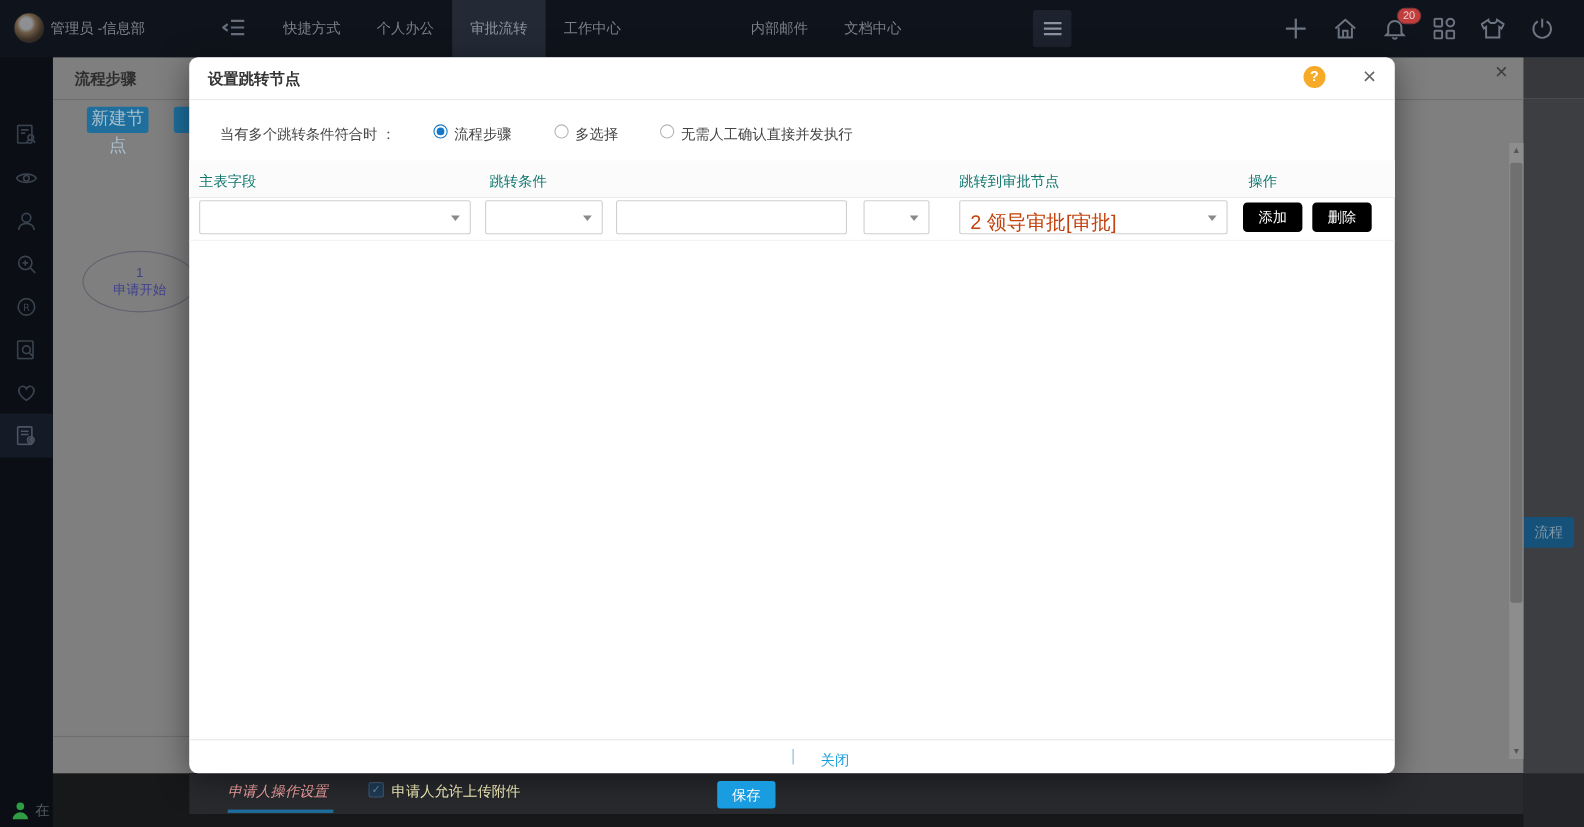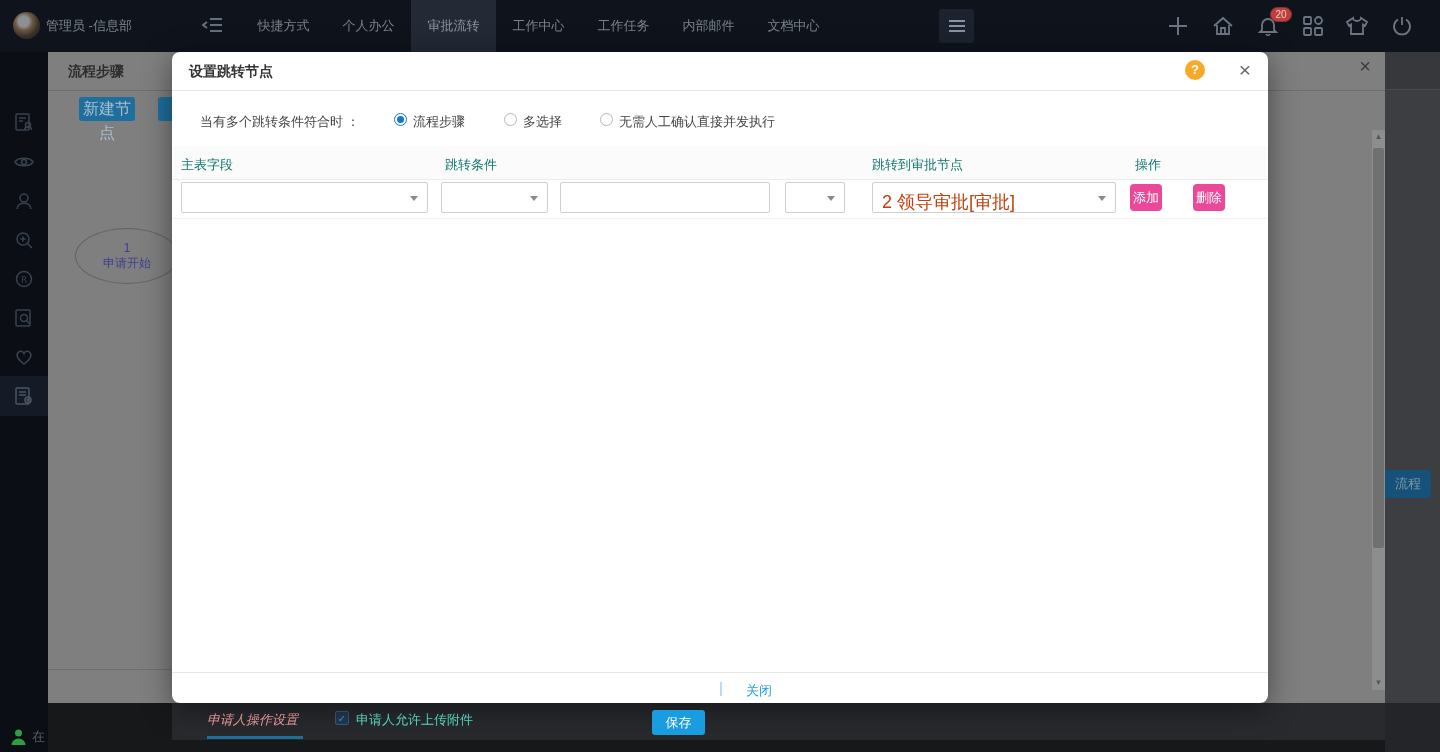--- a/index.html
+++ b/index.html
@@ -49,21 +49,21 @@
     color:#7d97a8; font-size:13px; text-align:center; line-height:28px; cursor:pointer; }
   .rd-bottom { left:0; top:651px; width:55px; height:49px; background:#232528; }
 
   
   #bottomstrip { left:172px; top:703px; width:1213px; height:49px; background:#17181a; z-index:3; }
   .bs-upper { left:0; top:0; width:1213px; height:37px; background:#282a2e; }
   .bs-tab { left:35px; top:8px; color:#fca5a5; font-size:13px; cursor:pointer;font-style:italic; }
   .bs-underline { left:35px; top:33px; width:96px; height:3px; background:#1e6f9f; }
   .bs-check { left:163px; top:8px; width:14px; height:14px; background:#1f3c55; border:1px solid #3f5b76;
     border-radius:2px; color:#6c93ad; font-size:10px; text-align:center; line-height:13px; cursor:pointer; }
-  .bs-chklabel { left:184px; top:8px; color:#5eead4; font-size:13px; }
+  .bs-chklabel { left:184px; top:8px; color:#fef9c3; font-size:13px; }
 
   
   #dialog { left:172px; top:52px; width:1096px; height:651px; background:#ffffff; border-radius:8px;
     box-shadow:0 6px 30px rgba(0,0,0,0.45); z-index:30; }
   .dlg-title { left:17px; top:11px; font-size:14px; font-weight:bold; color:#333333; }
   .dlg-help { left:1013px; top:8px; width:20px; height:20px; border-radius:50%; background:#f7a928; color:#ffffff;
     font-size:13px; font-weight:bold; text-align:center; line-height:20px; cursor:pointer; }
   .dlg-close { left:1060px; top:5px; width:26px; height:26px; color:#666666; font-size:21px; text-align:center;
     line-height:26px; cursor:pointer; }
   .dlg-hline { left:0; width:1096px; height:1px; background:#e8e8e8; }
@@ -73,21 +73,21 @@
   .radio.sel::after { content:""; position:absolute; left:2px; top:2px; width:7px; height:7px; border-radius:50%; background:#1678c8; }
   .thead { left:0; top:94px; width:1096px; height:34px; background:#fbfbfb; border-bottom:1px solid #ececec; }
   .th { top:10px; font-size:13px; color:#0f766e; position:absolute; }
   .ctl { top:130px; height:31px; border:1px solid #cfcfcf; border-radius:2px; background:#ffffff; cursor:pointer; }
   .ctl .caret { position:absolute; right:9px; top:13px; width:0; height:0; border-left:4px solid transparent;
     border-right:4px solid transparent; border-top:5px solid #8a8a8a; }
   .ctl .val { position:absolute; left:9px; top:7px; font-size:18px; color:#c2410c; white-space:nowrap; }
   .txtinput { top:130px; height:31px; border:1px solid #cfcfcf; border-radius:2px; font-size:13px; color:#333;
     padding:0 8px; outline:none; }
   .rowline { left:0; top:166px; width:1096px; height:1px; background:#f2f2f2; }
-  .act-btn { top:132px; width:32px; height:27px; background:#ec4899; border:none; border-radius:4px; color:#ffffff;
+  .act-btn { top:132px; width:54px; height:27px; background:#000000; border:none; border-radius:4px; color:#ffffff;
     font-size:13px; cursor:pointer; }
   .footer-line { top:620px; }
   .save-btn { left:480px; top:626px; width:53px; height:25px; background:#199ce0; border:none; border-radius:3px;
     color:#ffffff; font-size:13px; cursor:pointer;margin-top:32px; }
   .foot-sep { left:547px; top:627px; color:#9fc6e0; font-size:15px; }
   .close-link { left:574px; top:630px; color:#199ce0; font-size:13px; cursor:pointer; text-decoration:none; }
 </style>
 </head>
 <body>
 
@@ -101,21 +101,20 @@
         <line x1="8" y1="4" x2="20" y2="4"></line>
           <line x1="8" y1="10" x2="20" y2="10"></line>
           <line x1="8" y1="16" x2="20" y2="16"></line>
         <path d="M5,7 L1,10 L5,13" fill="none"></path>
       </svg>
     </div>
     <div class="abs navitem" style="left:241px;width:85px">快捷方式</div>
     <div class="abs navitem active" style="left:411px;width:85px">审批流转</div>
     <div class="abs navitem" style="left:326px;width:85px">个人办公</div>
     <div class="abs navitem" style="left:496px;width:85px">工作中心</div>
-    <div class="abs navitem" style="left:581px;width:85px">工作任务</div>
     <div class="abs navitem" style="left:666px;width:85px">内部邮件</div>
     <div class="abs navitem" style="left:751px;width:85px">文档中心</div>
     <div class="abs morebox">
       <svg width="18" height="14" viewBox="0 0 18 14" stroke="#8a93a2" stroke-width="2">
         <line x1="1" y1="2" x2="17" y2="2"></line>
           <line x1="1" y1="7" x2="17" y2="7"></line>
           <line x1="1" y1="12" x2="17" y2="12"></line>
       </svg>
     </div>
     <div class="abs topic" style="left:1166px">

